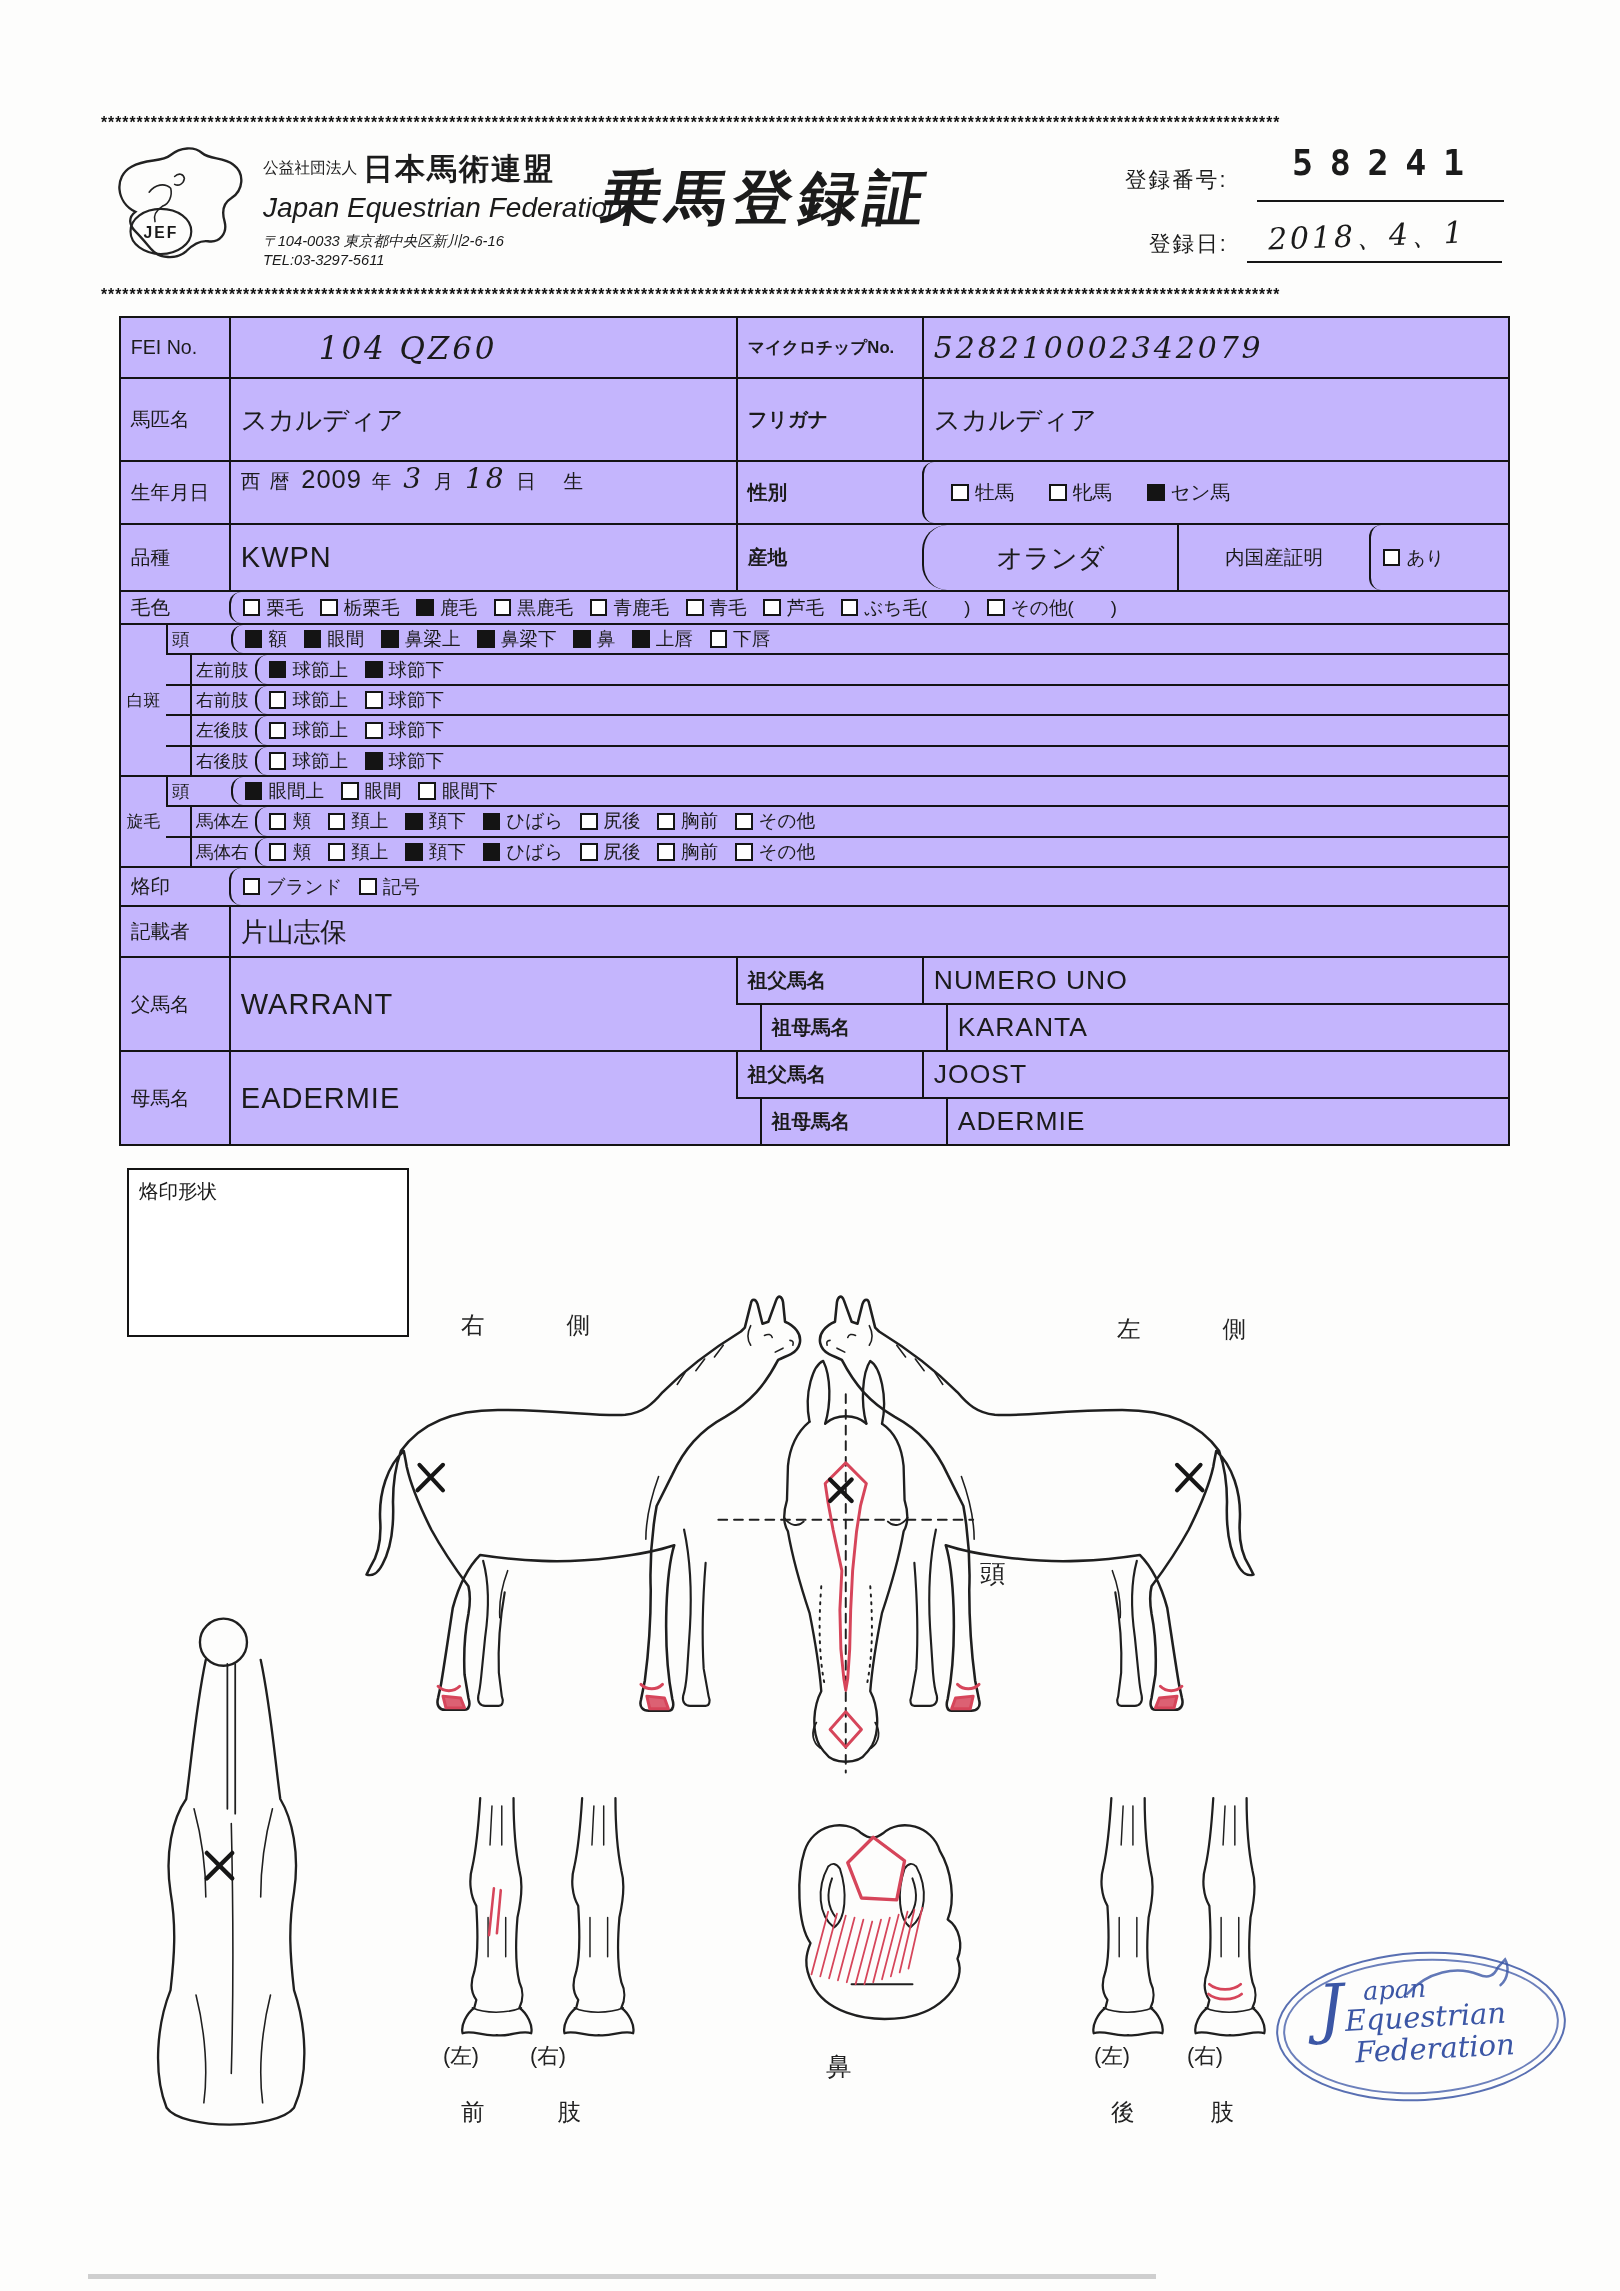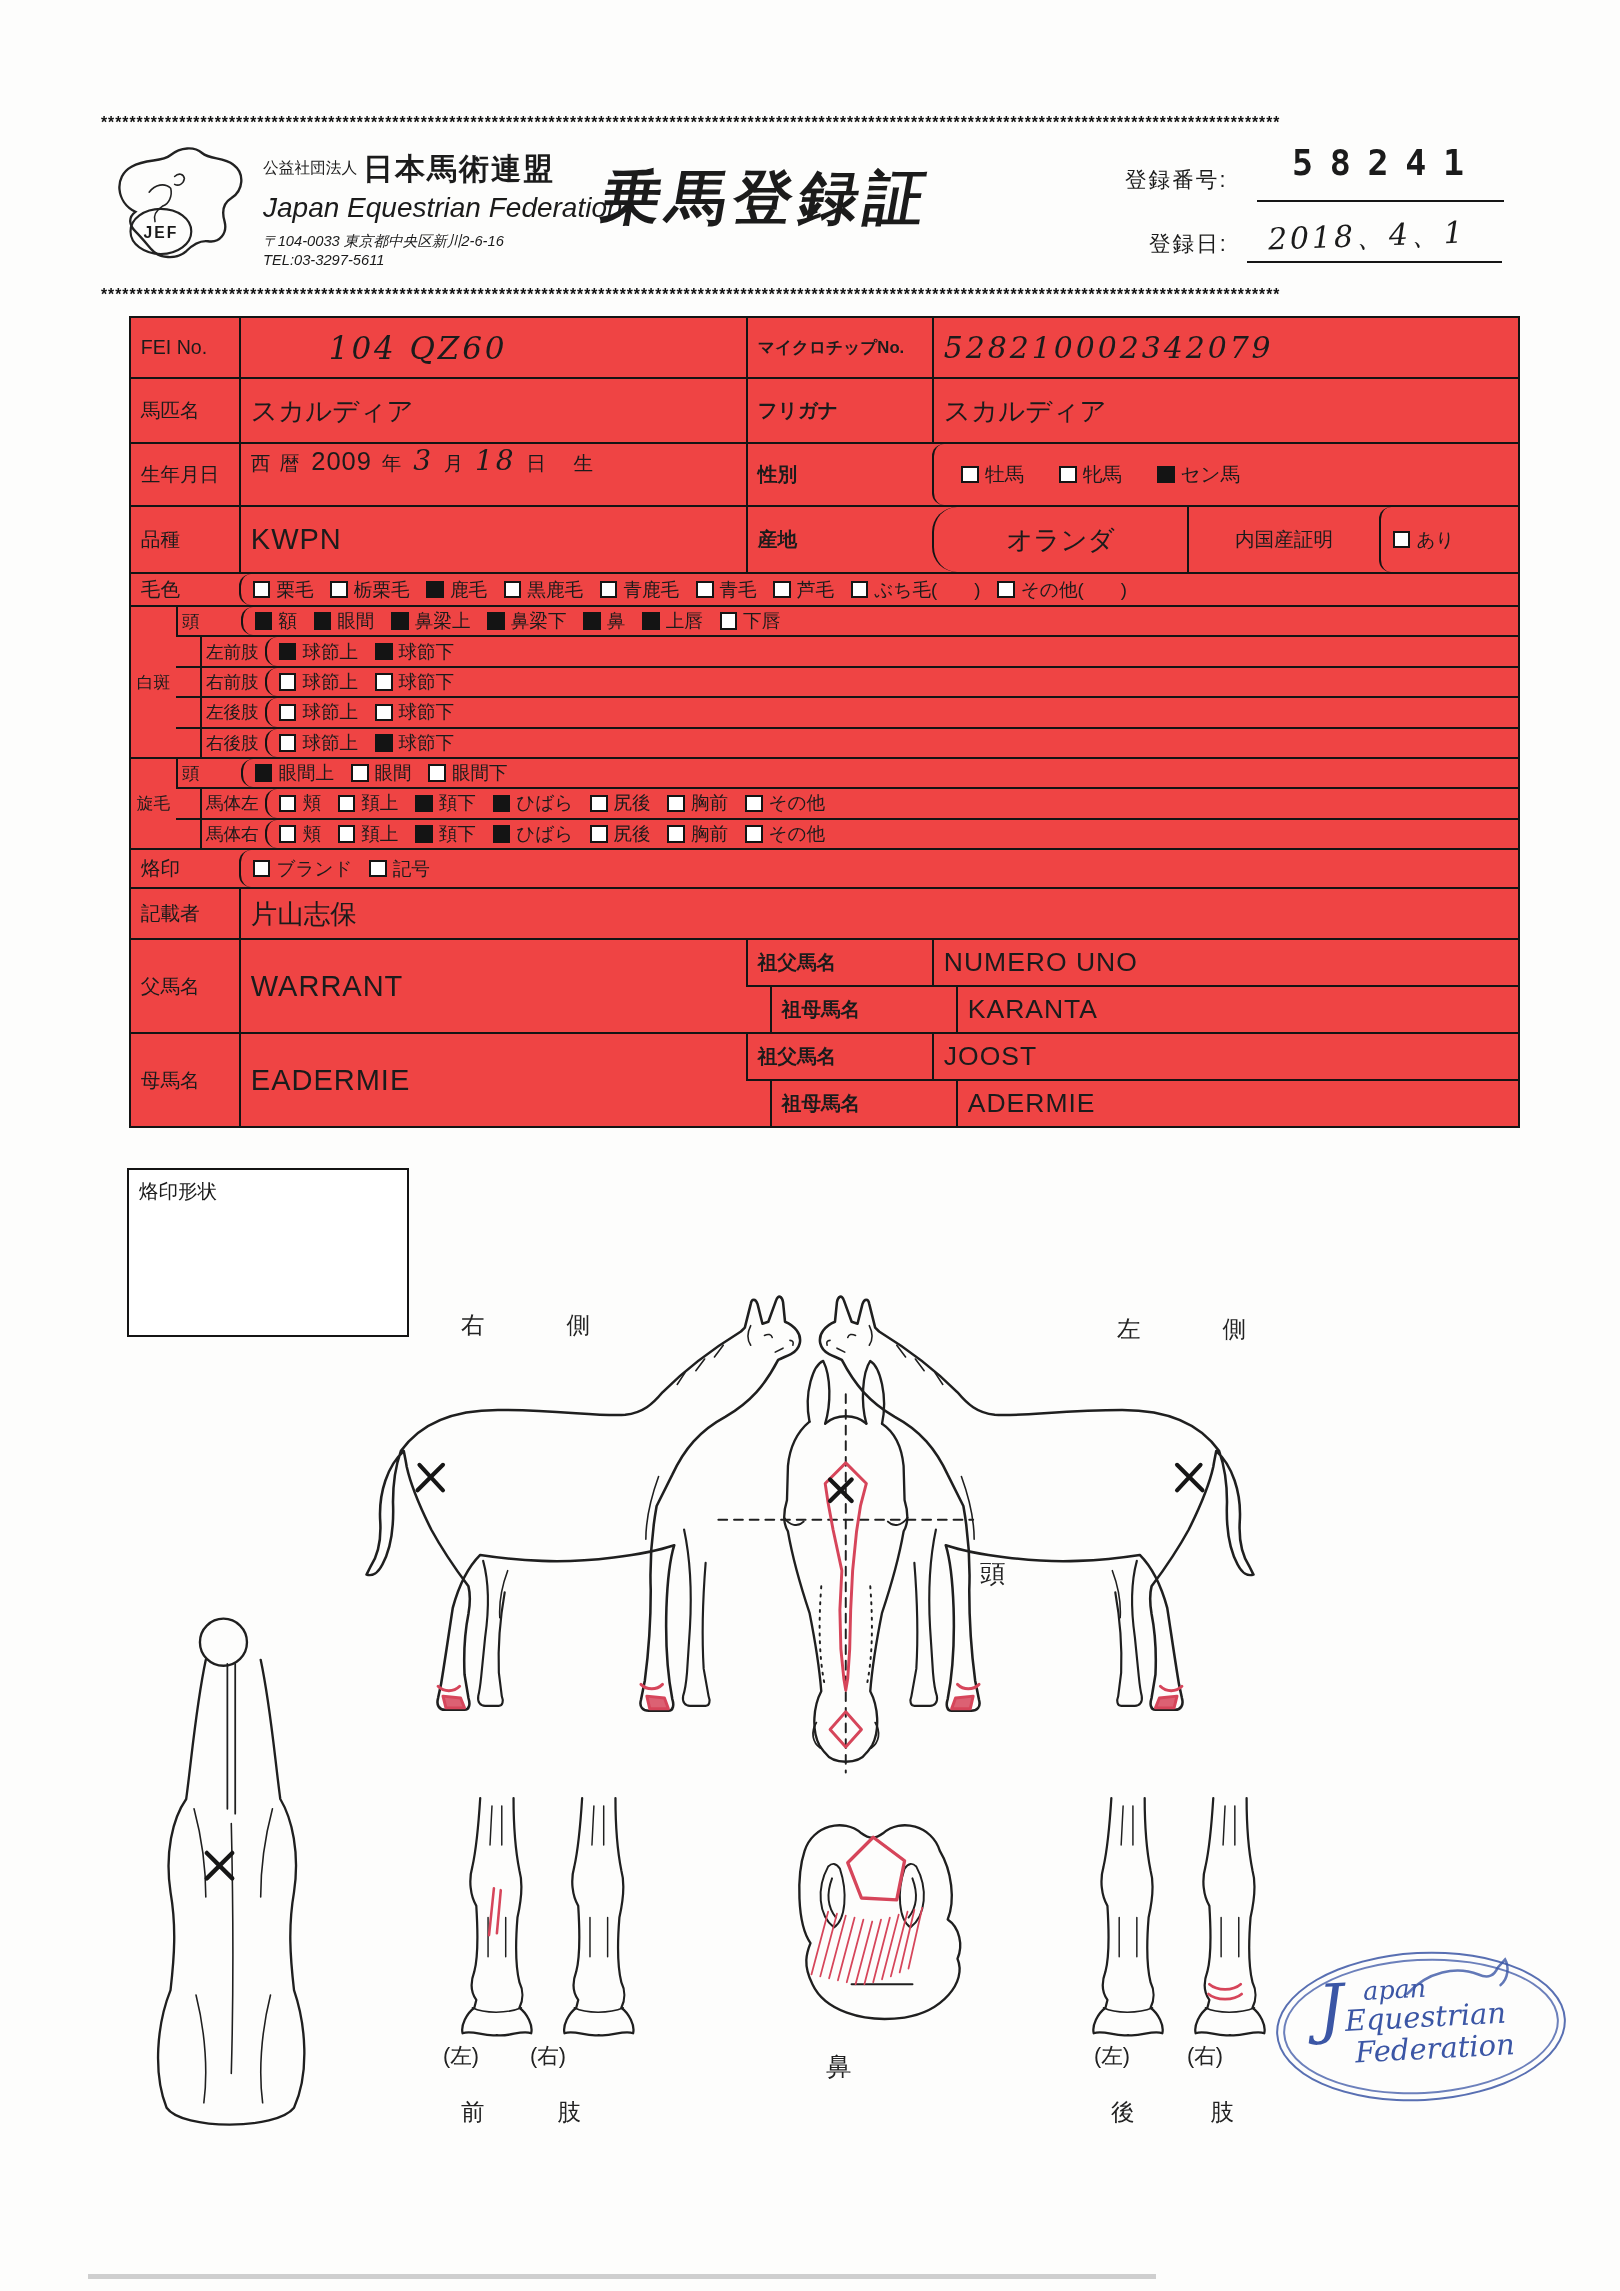--- a/index.html
+++ b/index.html
@@ -14,22 +14,22 @@
   .org-en{font-size:28px;font-style:italic;margin-top:2px;}
   .org-ad{font-size:14.7px;font-style:italic;margin-top:7.8px;}
   .title{font-size:59px;font-weight:900;letter-spacing:6.9px;transform:skewX(-10deg);
          white-space:nowrap;}
   .reg-lab{font-size:21.6px;letter-spacing:2px;}
   .reg-no{font-family:"DejaVu Sans Mono",monospace;font-size:35px;font-weight:bold;
           letter-spacing:16.7px;}
   .hand{font-family:"DejaVu Serif",serif;font-style:italic;letter-spacing:2.9px;}
   .underline{border-bottom:2.9px solid #161616;}
   
-  .tbl{left:129px;top:316px;width:1391px;border:2.9px solid #141414;box-sizing:border-box;
-       background:#ef4444;}
+  .tbl{left:119px;top:316px;width:1391px;border:2.9px solid #141414;box-sizing:border-box;
+       background:#c4b5fd;}
   .tr{display:flex;box-sizing:border-box;}
   .tr + .tr{border-top:2px solid #141414;}
   .td{display:flex;align-items:center;padding:0 9.8px;box-sizing:border-box;min-width:0;}
   .td + .td, .gcol{border-left:2px solid #141414;}
   .lab{font-size:19.6px;}
   .c-lab{width:108px;}
   .c-v1{width:507px;}
   .c-lab2{width:186px;font-weight:bold;}
   .c-v2{flex:1;}
   .c-org{width:255px;justify-content:center;border-radius:25px;}
@@ -119,21 +119,21 @@
     <div class="td lab c-lab">FEI No.</div>
     <div class="td c-v1">
         <span class="hand" style="font-size:31px;margin-left:78px;">104 QZ60</span>
       </div>
     <div class="td lab c-lab2" style="font-size:16.7px;">マイクロチップNo.</div>
     <div class="td c-v2">
         <span class="hand" style="font-size:30px;">528210002342079</span>
       </div>
   </div>
 
-  <div class="tr" style="height:65px;">
+  <div class="tr" style="height:83px;">
     <div class="td lab c-lab">馬匹名</div>
     <div class="td c-v1">
         <span class="kana">スカルディア</span>
       </div>
     <div class="td lab c-lab2">フリガナ</div>
     <div class="td c-v2">
         <span class="kana">スカルディア</span>
       </div>
   </div>
 

